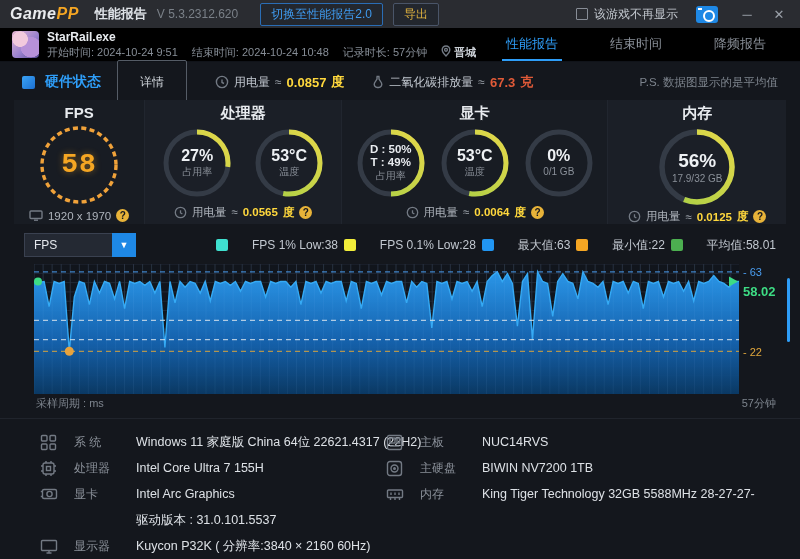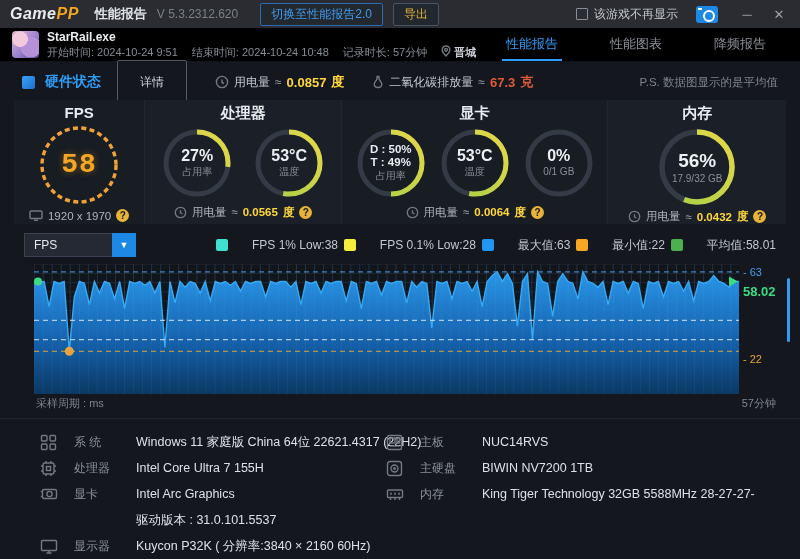--- a/index.html
+++ b/index.html
@@ -130,21 +130,21 @@
         <svg width="10" height="12" viewBox="0 0 10 12" class="oi">
             <path d="M5 1 C2.8 1 1.2 2.7 1.2 4.8 C1.2 7.4 5 11 5 11 C5 11 8.8 7.4 8.8 4.8 C8.8 2.7 7.2 1 5 1 Z"></path>
             <circle cx="5" cy="4.8" r="1.4"></circle>
           </svg>
         <span>晋城</span>
       </span>
     </div>
   </div>
   <div class="tabs">
     <div class="tab active">性能报告</div>
-    <div class="tab">性能图表</div>
+    <div class="tab">结束时间</div>
     <div class="tab">降频报告</div>
   </div>
 </div>
 
 <div class="hwrow">
   <div class="hw-ic"></div>
   <div class="hw-title">硬件状态</div>
   <button class="btn-detail">详情</button>
   <div class="metric">
     <svg width="14" height="14" viewBox="0 0 14 14" class="oi">
@@ -300,21 +300,21 @@
           </div>
       </div>
     </div>
     <div class="p-foot">
       <svg width="13" height="13" viewBox="0 0 14 14" class="oi">
           <circle cx="7" cy="7" r="5.6"></circle>
           <path d="M7 4.5 L7 7.5 L9 8.5"></path>
         </svg>
       <span>用电量</span>
       <span class="apx">≈</span>
-      <span class="foot-val">0.0432</span>
+      <span class="foot-val">0.0125</span>
       <span class="foot-val">度</span>
       <span class="qmark">?</span>
     </div>
   </div>
 </div>
 
 <div class="chartbar">
   <div class="select">
     <div class="box">FPS</div>
     <div class="caret">▼</div>
@@ -529,21 +529,21 @@
       <line x1="0" y1="56.3" x2="705" y2="56.3" stroke="#d7e2ec" stroke-opacity="0.8" stroke-width="1.2" stroke-dasharray="5 4"></line>
       <line x1="0" y1="75.7" x2="705" y2="75.7" stroke="#d7e2ec" stroke-opacity="0.8" stroke-width="1.2" stroke-dasharray="5 4"></line>
       <line x1="0" y1="87.3" x2="705" y2="87.3" stroke="#d7a23c" stroke-opacity="0.8" stroke-width="1.2" stroke-dasharray="5 4"></line>
       <circle cx="4" cy="17.5" r="4" fill="#3ddc84"></circle>
       <circle cx="35.3" cy="87.3" r="4.5" fill="#e8a33d"></circle>
       <polygon points="695,12.4 695,22.4 704,17.4" fill="#3ddc84"></polygon>
     </svg>
   <div id="chart-labels">
       <div class="c-lab" style="top: -0.238806px; color: rgb(74, 157, 240);">- 63</div>
       <div class="c-lab" style="top: 20px; color: rgb(61, 220, 132); font-weight: bold; font-size: 13px;">58.02</div>
-      <div class="c-lab" style="top: 87px; color: rgb(224, 166, 60);">- 22</div>
+      <div class="c-lab" style="top: 80px; color: rgb(224, 166, 60);">- 22</div>
     </div>
   <div class="c-scroll"></div>
 </div>
 <div class="chart-foot">
   <span>采样周期 : ms</span>
   <span>57分钟</span>
 </div>
 
 <div class="sysinfo">
   <div class="sys-col left">

